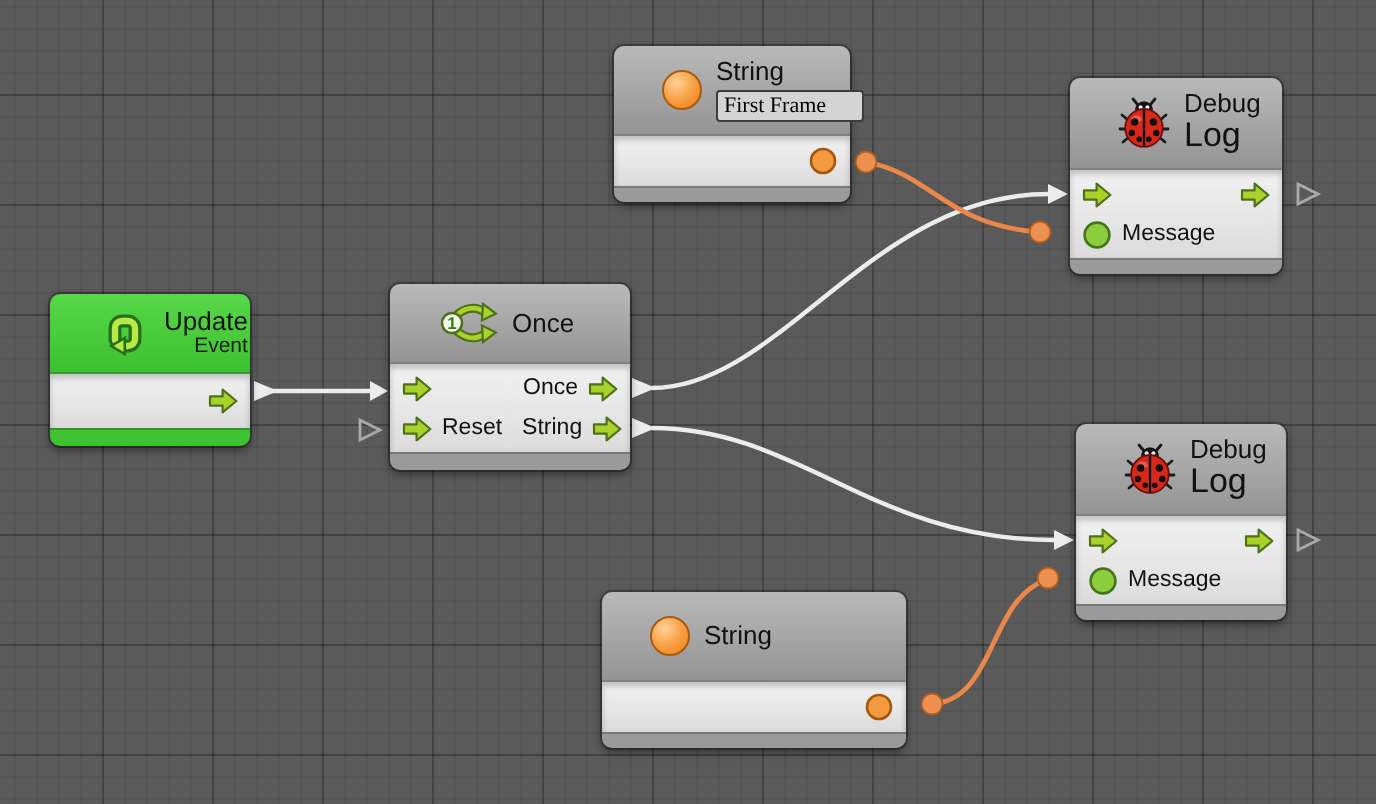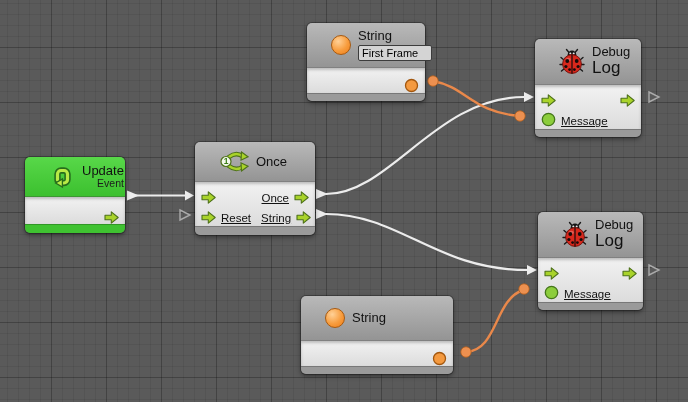--- a/index.html
+++ b/index.html
@@ -29,29 +29,29 @@
   .hdr-gray{background:linear-gradient(#b9b9b9,#949494);}
   .hdr-green{background:linear-gradient(#58d849,#3cc02f);}
   .body{
     background:linear-gradient(#f2f2f2,#dcdcdc);
     box-shadow:inset 0 2px 3px rgba(0,0,0,.22);
     box-sizing:border-box;
   }
   .ftr{border-radius:0 0 5px 5px;border-top:1px solid rgba(0,0,0,.22);}
   .ftr-gray{background:#9a9a9a;height:7px;}
   .ftr-green{background:#3fc231;height:8px;}
-  .row{display:flex;align-items:flex-end;height:20px;padding:0 6px;gap:5px;box-sizing:border-box;text-decoration:underline;}
+  .row{display:flex;align-items:center;height:20px;padding:0 6px;gap:5px;box-sizing:border-box;}
   .title{font-size:13px;line-height:1.05;}
   .subtitle{font-size:10.5px;line-height:1.1;color:#1c1c1c;text-align:right;}
   .kicker{font-size:13px;line-height:1.1;}
   .big-title{font-size:17px;line-height:1.1;}
   .port-label{font-size:11.5px;}
   .spacer{flex:1;}
   .str-field{
-    font-family:Liberation Sans, sans-serif;
+    font-family:Liberation Serif, serif;
     font-size:11px;color:#000;background:#d4d4d4;
     border:1px solid #3c3c3c;border-radius:2px;height:14px;
     padding:0 3px;margin-top:2px;
   }
   .field-sm{width:66px;}
   .field-lg{width:102px;}
   .orange-ball{
     width:20px;height:20px;border-radius:50%;flex:0 0 auto;
     background:radial-gradient(circle at 35% 30%, #ffd197, #f79c3d 55%, #ee7c17);
     border:1px solid #a85a10;box-sizing:border-box;
@@ -93,21 +93,21 @@
       <path d="M466,352 C498,350 494,300 523,290" fill="none" stroke="#e9884a" stroke-width="2.4"></path>
       <circle cx="466" cy="352" r="5.2" fill="#ec9050" stroke="#b05e1e" stroke-width="0.8"></circle>
       <circle cx="524" cy="289" r="5.2" fill="#ec9050" stroke="#b05e1e" stroke-width="0.8"></circle>
     </g>
 
     <polygon points="180,210 180,220 190,215" fill="none" stroke="#aaaaaa" stroke-width="1.4"></polygon>
     <polygon points="649,92 649,102 659,97" fill="none" stroke="#aaaaaa" stroke-width="1.4"></polygon>
     <polygon points="649,265 649,275 659,270" fill="none" stroke="#aaaaaa" stroke-width="1.4"></polygon>
   </svg>
 
-  <div class="node" style="left:25px;top:157px;width:100px;">
+  <div class="node" style="left:25px;top:147px;width:100px;">
     <div class="hdr hdr-green" style="height:40px;">
       <svg class="arrow-ic" width="26" height="26" viewBox="0 0 26 26">
         <path d="M8.5 16 V10 a3.5 3.5 0 0 1 3.5 -3.5 h3 a3.5 3.5 0 0 1 3.5 3.5 v5.5 a3.5 3.5 0 0 1 -3.5 3.5 h-2" fill="none" stroke="#276e1c" stroke-width="6.4" stroke-linecap="round"></path>
         <path d="M8.5 16 V10 a3.5 3.5 0 0 1 3.5 -3.5 h3 a3.5 3.5 0 0 1 3.5 3.5 v5.5 a3.5 3.5 0 0 1 -3.5 3.5 h-2" fill="none" stroke="#b8ea46" stroke-width="3.2" stroke-linecap="round"></path>
         <polygon points="13.4,15 13.4,23 6.6,19" fill="#b8ea46" stroke="#276e1c" stroke-width="1.3"></polygon>
       </svg>
       <div>
         <div class="title">Update</div>
         <div class="subtitle">Event</div>
       </div>

